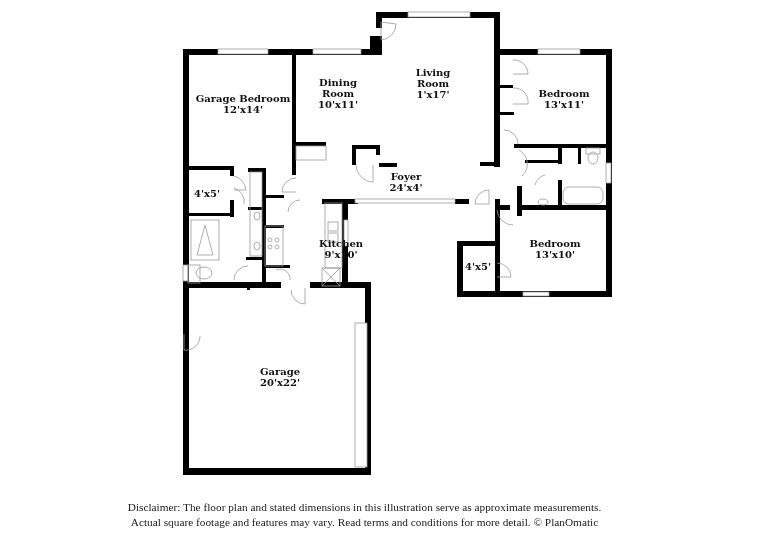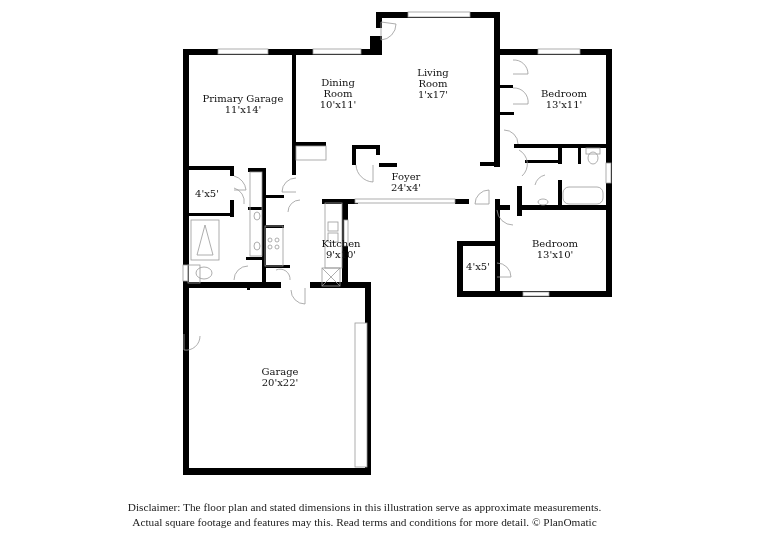--- a/index.html
+++ b/index.html
@@ -1,21 +1,21 @@
 <!DOCTYPE html>
 <html><head>
   <meta charset="utf-8">
   <style>
     html, body { margin: 0; padding: 0; background: #ffffff; }
     body { width: 762px; height: 554px; position: relative; overflow: hidden; font-family: "DejaVu Serif", "Liberation Serif", serif; }
     svg.plan { position: absolute; left: 0; top: 0; }
     .wall { fill: #000; }
     .gray { stroke: #999; stroke-width: 0.8; fill: none; }
     .win { fill: #fff; stroke: #999; stroke-width: 0.8; }
-    .label { position: absolute; text-align: center; font-family: "DejaVu Serif", "Liberation Serif", serif; font-weight: normal; font-size: 10px; line-height: 11px; color: #111; transform: translateX(-50%); white-space: nowrap; }
+    .label { position: absolute; text-align: center; font-family: "DejaVu Serif", "Liberation Serif", serif; font-weight: bold; font-size: 10px; line-height: 11px; color: #111; transform: translateX(-50%); white-space: nowrap; }
     .label .dim { display: block; }
     .disclaimer { position: absolute; left: 0; width: 729px; text-align: center; font-family: "Liberation Serif", "DejaVu Serif", serif; font-size: 11.3px; line-height: 14px; color: #222; }
   </style>
 </head>
 <body>
 
 <svg class="plan" width="762" height="554" viewBox="0 0 762 554">
 
   <rect class="wall" x="183" y="49" width="196" height="6"></rect>
 
@@ -141,22 +141,22 @@
   <ellipse class="gray" cx="593" cy="158" rx="5" ry="6"></ellipse>
 
   <ellipse class="gray" cx="543" cy="202" rx="5" ry="3"></ellipse>
 
   <rect class="gray" x="563" y="187" width="40" height="17" rx="6"></rect>
 
   <rect class="gray" x="296" y="146" width="30" height="14"></rect>
 </svg>
 
 <div class="label" style="left:243px; top:93px;">
-  <span class="dim">Primary Garage</span>
-  <span class="dim">11'x14'</span>
+  <span class="dim">Garage Bedroom</span>
+  <span class="dim">12'x14'</span>
 </div>
 <div class="label" style="left:338px; top:77px;">
   <span class="dim" style="width:40px; white-space:normal; margin:0 auto;text-align:center;">Dining Room</span>
   <span class="dim">10'x11'</span>
 </div>
 <div class="label" style="left:433px; top:67px;">
   <span class="dim" style="width:40px; white-space:normal; margin:0 auto;">Living Room</span>
   <span class="dim">1'x17'</span>
 </div>
 <div class="label" style="left:564px; top:88px;">
@@ -180,13 +180,13 @@
 </div>
 <div class="label" style="left:478px; top:261px;">
   <span class="dim">4'x5'</span>
 </div>
 <div class="label" style="left:280px; top:366px;">
   <span class="dim">Garage</span>
   <span class="dim">20'x22'</span>
 </div>
 
 <div class="disclaimer" style="top:500px;">Disclaimer: The floor plan and stated dimensions in this illustration serve as approximate measurements.</div>
-<div class="disclaimer" style="top:515px;">Actual square footage and features may this. Read terms and conditions for more detail. © PlanOmatic</div>
+<div class="disclaimer" style="top:515px;">Actual square footage and features may vary. Read terms and conditions for more detail. © PlanOmatic</div>
 
 </body></html>

